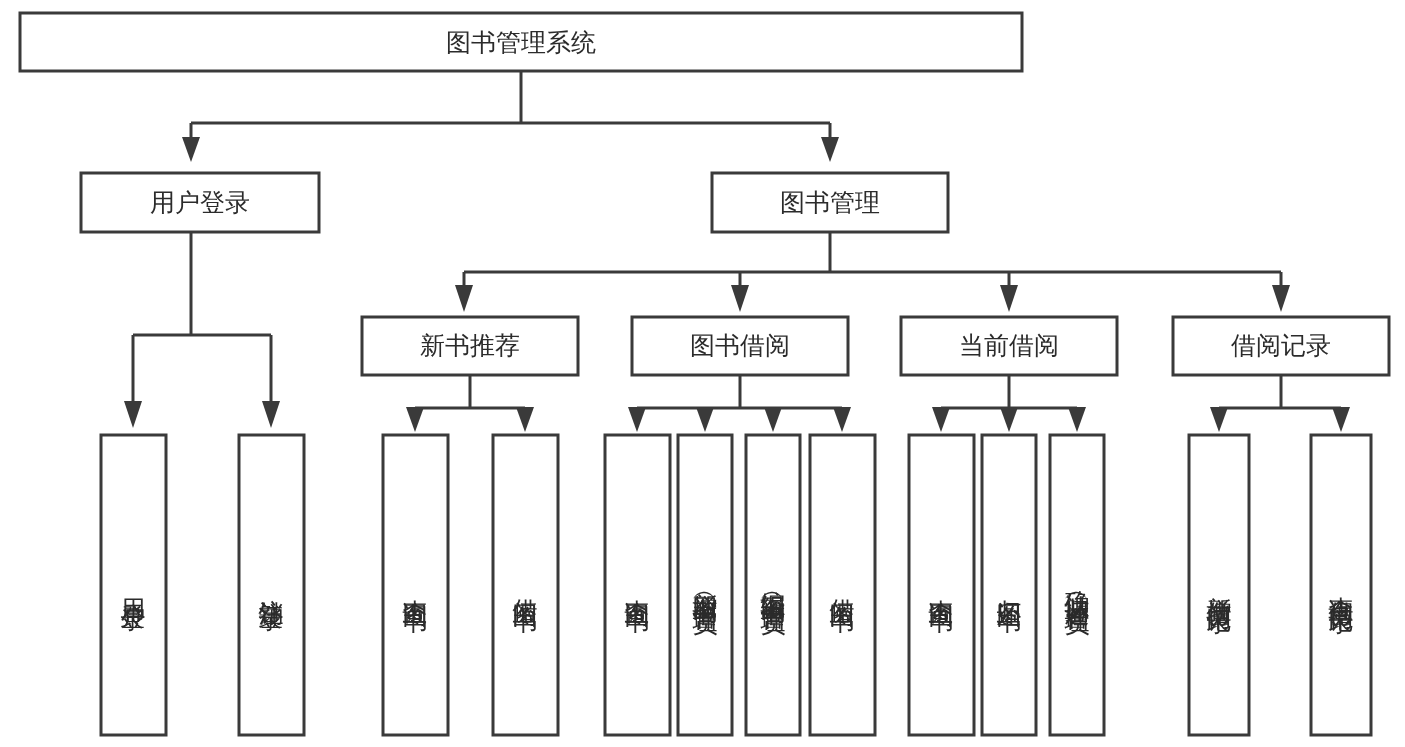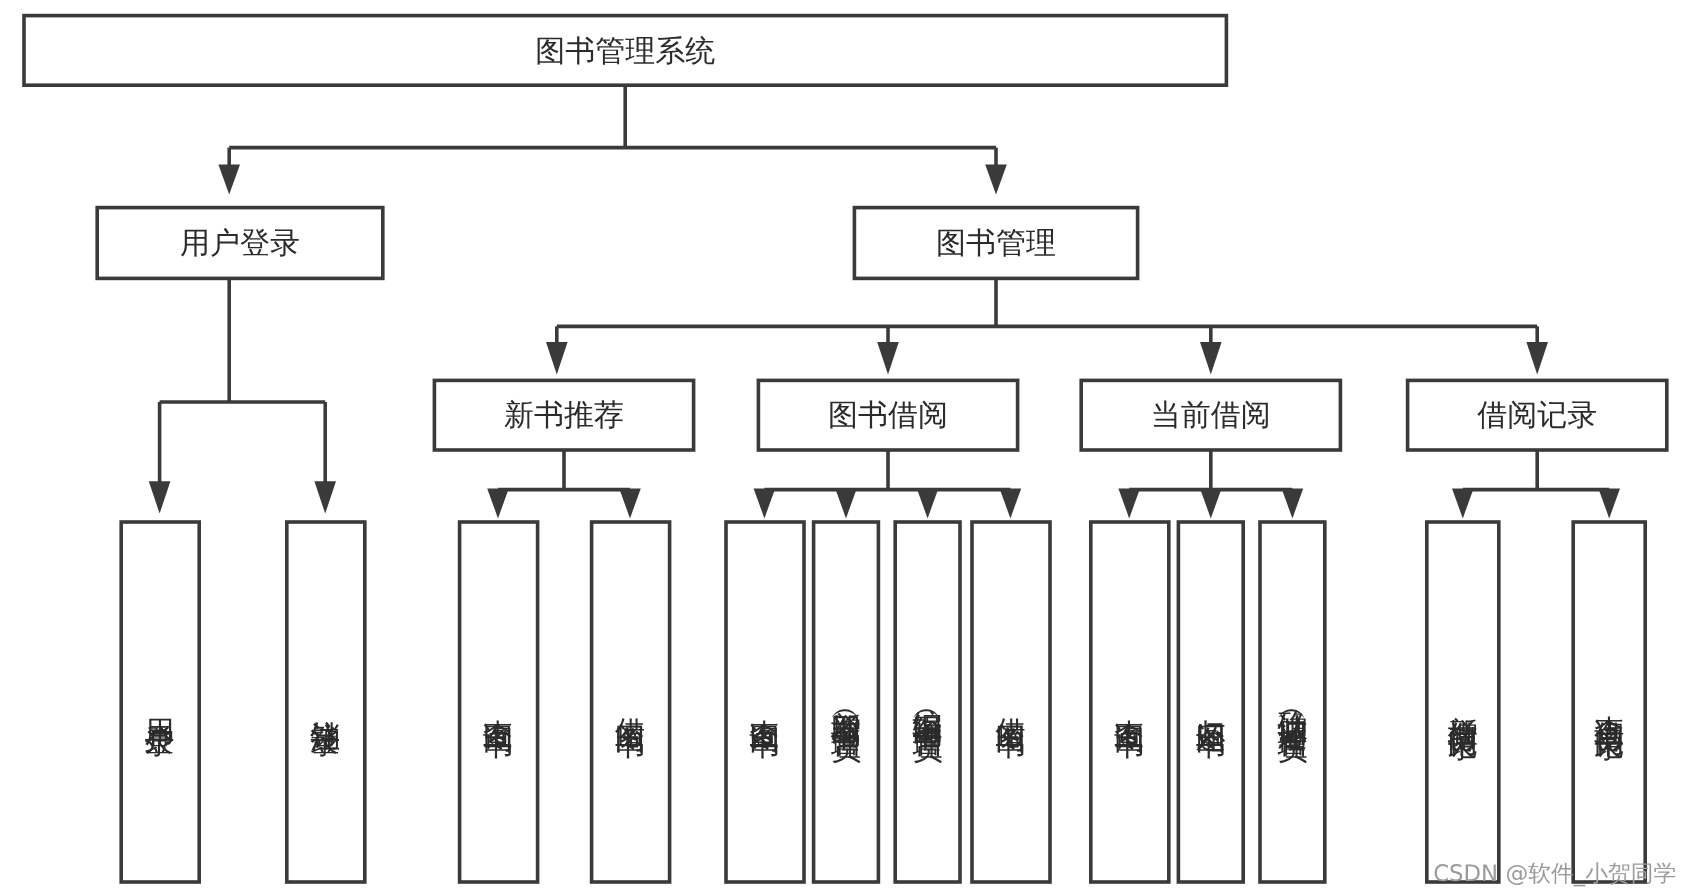--- a/index.html
+++ b/index.html
@@ -241,15 +241,14 @@
       <rect class="node-rect" x="1189" y="435" width="60" height="300"></rect>
       <text class="node-label-vertical" x="1219" y="585">新增借阅记录</text>
     </g>
     <g>
       <rect class="node-rect" x="1311" y="435" width="60" height="300"></rect>
       <text class="node-label-vertical" x="1341" y="585">查询借阅记录</text>
     </g>
 
   </svg>
 
-  <div class="watermark-text">CSDN @软件_小贺同学</div>
 
 </div>
 
 </body></html>

